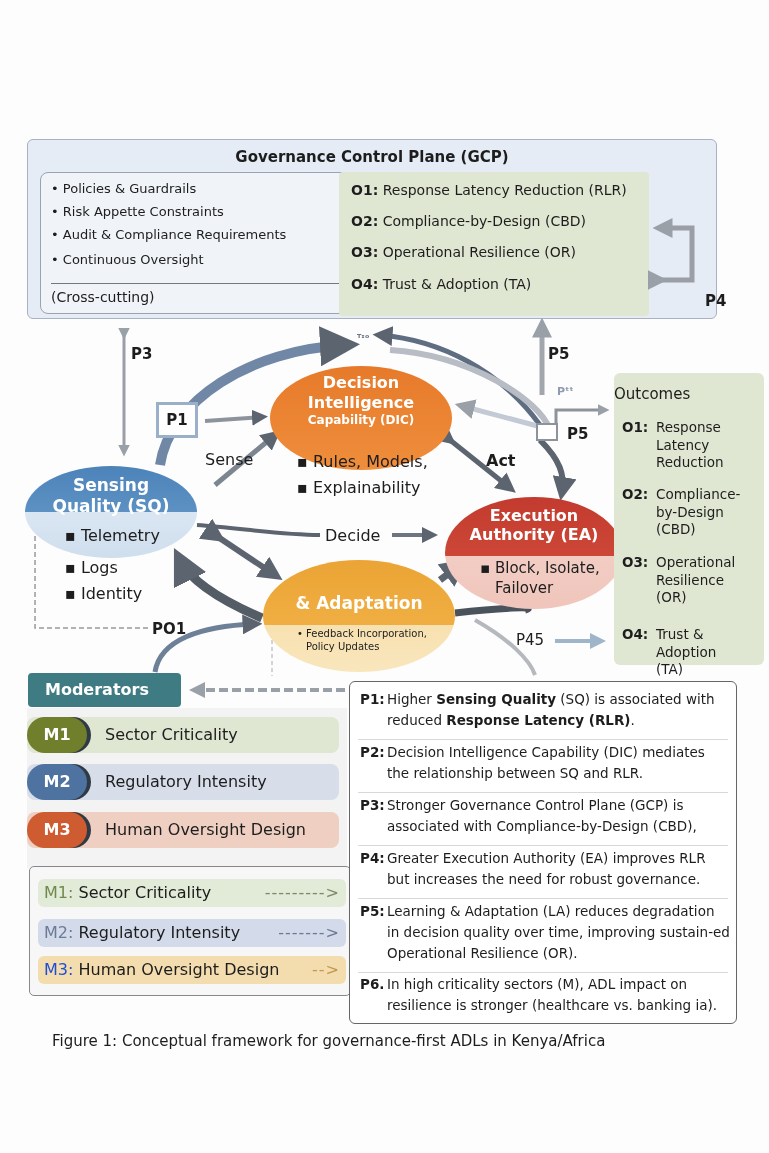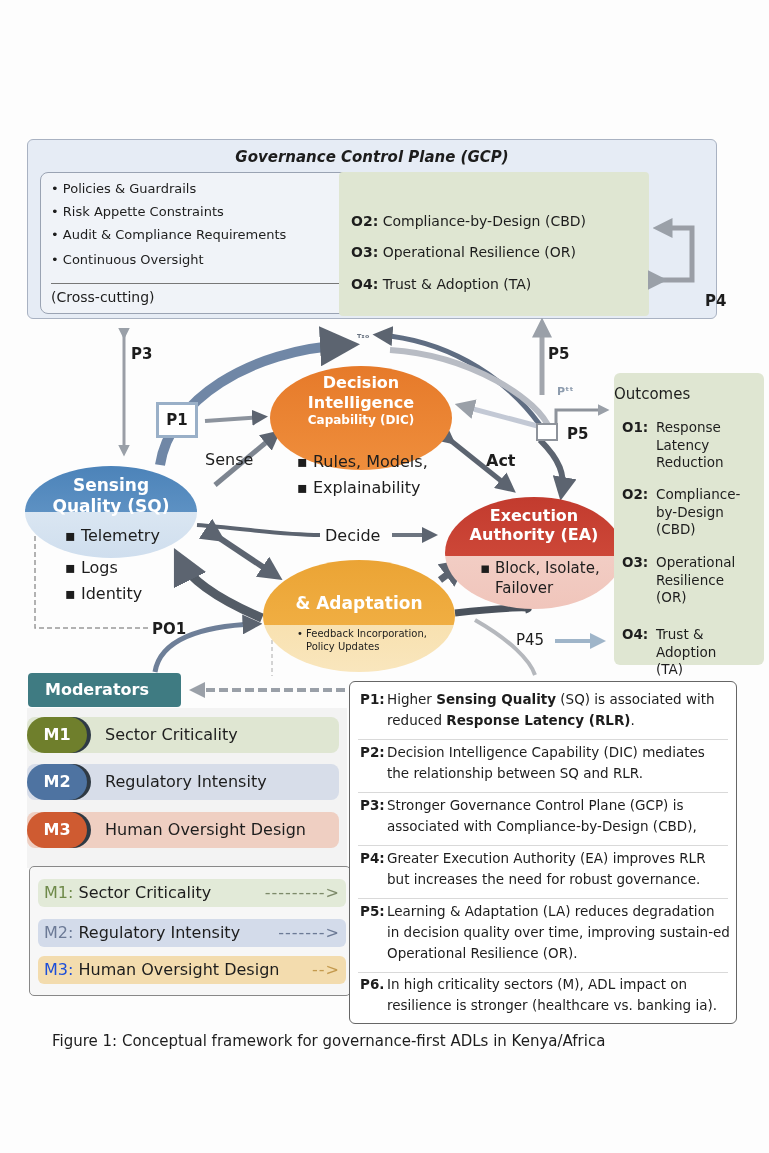--- a/index.html
+++ b/index.html
@@ -3,21 +3,21 @@
 <meta charset="utf-8">
 <style>
   html, body { margin:0; padding:0; }
   body { width:769px; height:1153px; background:#fdfdfd; position:relative; overflow:hidden;
          font-family:"DejaVu Sans", sans-serif; color:#1d1d1d; }
   .abs { position:absolute; }
   svg.arrows { position:absolute; left:0; top:0; width:769px; height:1153px; pointer-events:none; }
 
   
   #gcp { left:27px; top:139px; width:690px; height:180px; background:#e6ecf5; border:1.5px solid #a9b2c2; border-radius:6px; box-sizing:border-box; }
-  #gcp-title { left:0; width:100%; top:8px; text-align:center; font-weight:bold; font-size:15px;font-style:italic; }
+  #gcp-title { left:0; width:100%; top:8px; text-align:center; font-weight:bold; font-size:15px; }
   #gcp-inner { left:12px; top:32px; width:582px; height:142px; border:1.2px solid #9aa3b3; border-radius:8px; background:#f0f3f8; box-sizing:border-box; }
   .gcp-bullet { position:absolute; left:10px; font-size:13px; }
   #gcp-cross { left:10px; top:116px; font-size:14px; }
   #gcp-line { left:10px; top:110px; width:288px; height:1px; background:#777; }
   #gcp-out { left:311px; top:32px; width:310px; height:144px; background:#dfe6d2; border-radius:4px; }
   .gcp-o { position:absolute; left:12px; font-size:14px; white-space:nowrap; }
   .gcp-o b { font-weight:bold; }
 
   .plabel { font-weight:bold; font-size:15px; }
 
@@ -66,20 +66,21 @@
   <div id="gcp-title" class="abs">Governance Control Plane (GCP)</div>
   <div id="gcp-inner" class="abs">
     <div class="gcp-bullet" style="top:8px">• Policies &amp; Guardrails</div>
     <div class="gcp-bullet" style="top:31px">• Risk Appette Constraints</div>
     <div class="gcp-bullet" style="top:54px">• Audit &amp; Compliance Requirements</div>
     <div class="gcp-bullet" style="top:79px">• Continuous Oversight</div>
     <div id="gcp-line" class="abs"></div>
     <div id="gcp-cross" class="abs">(Cross-cutting)</div>
   </div>
   <div id="gcp-out" class="abs">
+    <div class="gcp-o" style="top:10px"><b>O1:</b> <span>Response Latency Reduction (RLR)</span></div>
     <div class="gcp-o" style="top:41px"><b>O2:</b> <span>Compliance-by-Design (CBD)</span></div>
     <div class="gcp-o" style="top:72px"><b>O3:</b> <span>Operational Resilience (OR)</span></div>
     <div class="gcp-o" style="top:104px"><b>O4:</b> <span>Trust &amp; Adoption (TA)</span></div>
   </div>
 </div>
 
 <svg class="arrows" viewBox="0 0 769 1153">
   <defs>
     <marker id="ah" markerWidth="8" markerHeight="8" refX="5" refY="4" orient="auto" markerUnits="strokeWidth">
       <path d="M0,0 L8,4 L0,8 z" fill="#5c6470"></path>

